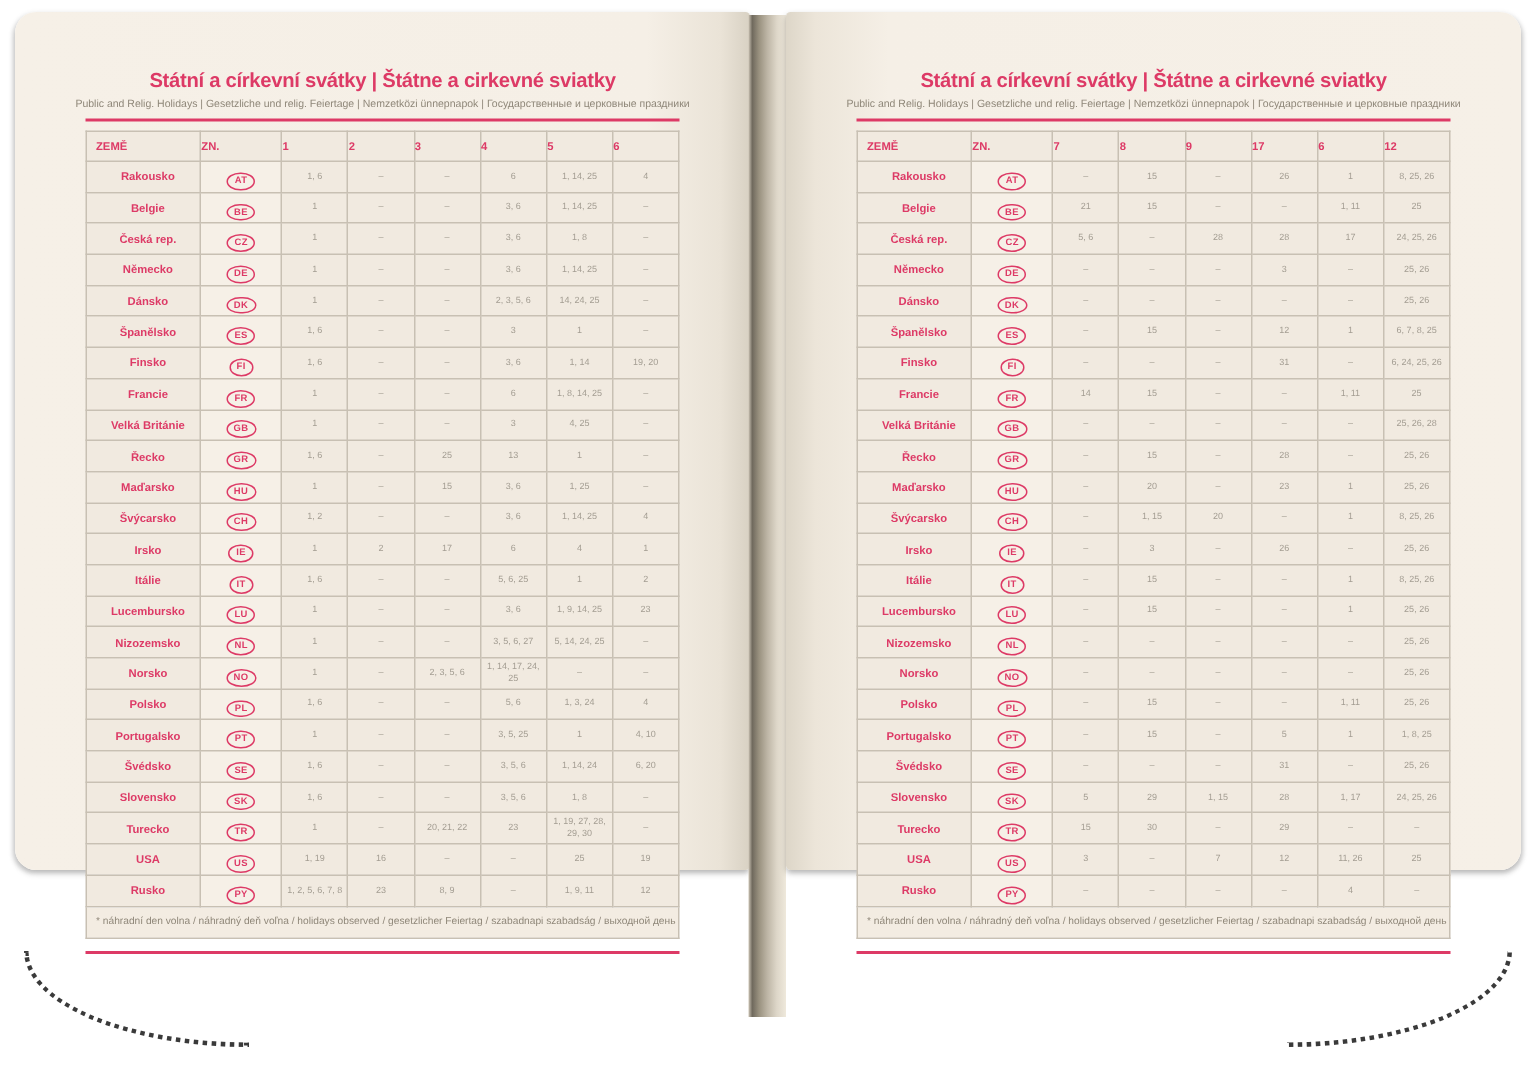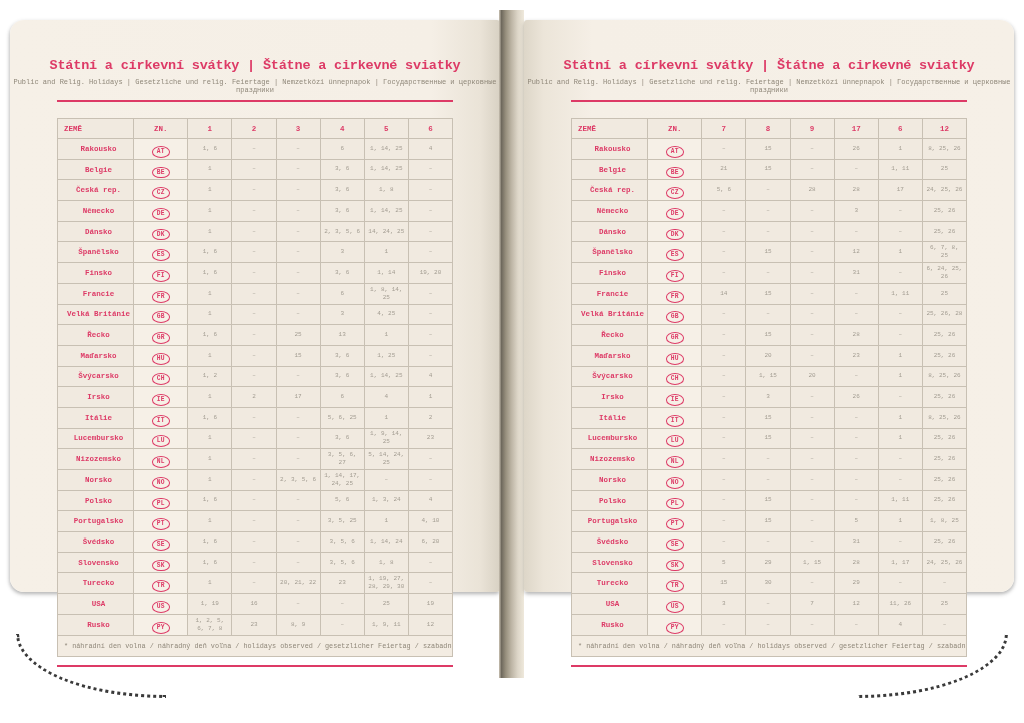--- a/index.html
+++ b/index.html
@@ -12,23 +12,22 @@
     --note:#8f8779;
   }
   *{box-sizing:border-box;}
   html,body{margin:0;padding:0;}
   body{
     width:1024px;height:723px;position:relative;overflow:hidden;
     background:#ffffff;
     font-family:"Liberation Sans", sans-serif;
   }
   .page{
-    position:absolute;top:20px;width:490px;height:572px;
+    position:absolute;top:8px;width:490px;height:572px;
     background:var(--page-bg);
-    font-family:Liberation Mono, monospace;
   }
   .page-left{
     left:10px;border-radius:14px 3px 3px 14px;
     background:linear-gradient(to right,#f6f0e7 0%,#f5efe6 86%,#eae3d7 96%,#d8d1c3 100%);
     box-shadow:0 2px 5px rgba(0,0,0,.20), -1px 2px 3px rgba(0,0,0,.12);
   }
   .page-right{
     left:524px;border-radius:3px 14px 14px 3px;
     background:linear-gradient(to left,#f6f0e7 0%,#f5efe6 86%,#ece5d9 96%,#ddd6c8 100%);
     box-shadow:0 2px 5px rgba(0,0,0,.20), 1px 2px 3px rgba(0,0,0,.12);
@@ -42,24 +41,24 @@
     margin:0;text-align:center;font-size:13.5px;font-weight:bold;
     color:var(--accent);letter-spacing:-0.2px;
   }
   .subtitle{
     margin-top:5px;text-align:center;font-size:7px;color:var(--note);
     letter-spacing:0;
   }
   .rule{width:396px;height:2px;background:var(--accent);margin:6px auto 0;}
   .rule-bottom{margin-top:8px;}
   table.holiday-table{
-    width:396px;margin:16px auto 0;border-collapse:collapse;table-layout:fixed;
+    width:396px;margin:6px auto 0;border-collapse:collapse;table-layout:fixed;
   }
   th,td{border:1px solid var(--border);background:var(--cell-bg);padding:0;}
-  th{height:20px;font-size:7.5px;color:var(--accent);text-align:center;}
+  th{height:20px;font-size:7.5px;color:var(--accent);text-align:left;}
   th.c-country{width:76px;text-align:left;padding-left:6px;}
   th.c-code{width:54px;}
   th.c-month{width:44px;}
   td{height:20.7px;}
   td.country{
     text-align:center;padding-left:6px;font-size:7.5px;font-weight:bold;
     color:var(--accent);white-space:nowrap;overflow:hidden;
   }
   td.code{text-align:center;background:var(--cell-bg-light);}
   .badge{

